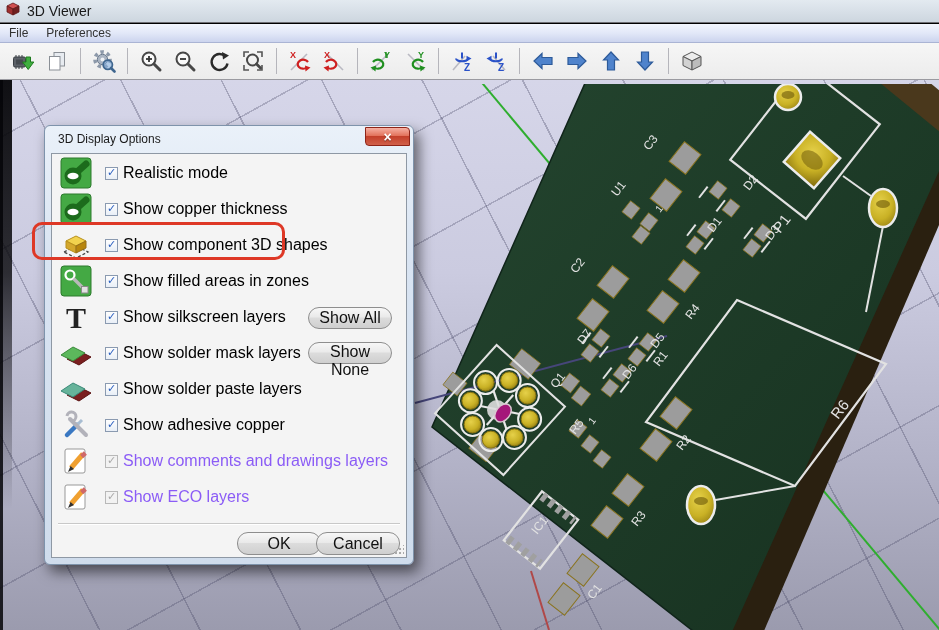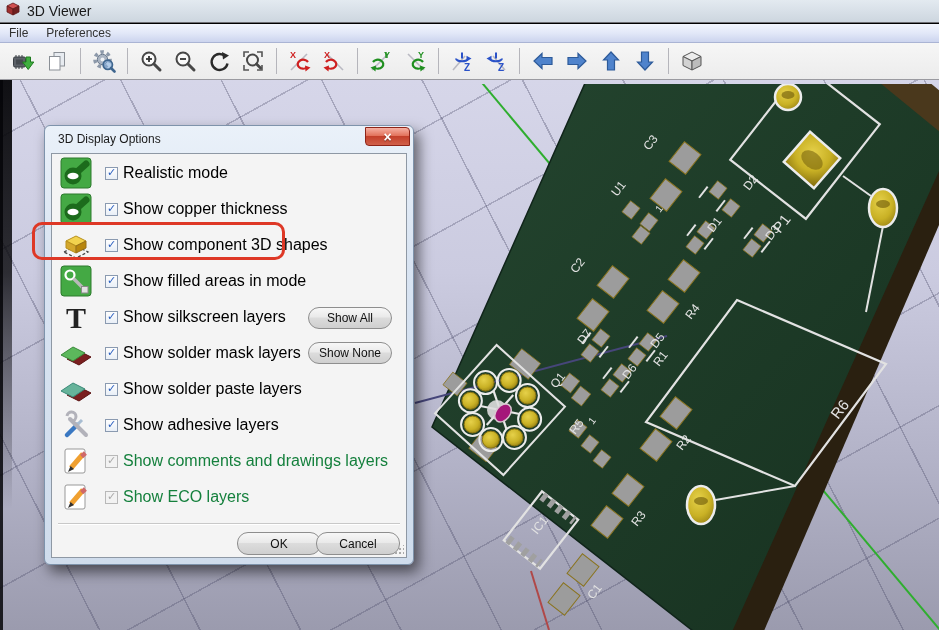--- a/index.html
+++ b/index.html
@@ -47,24 +47,24 @@
   .dlg-close span { color:#fff; font-weight:bold; font-size:14px; line-height:1; text-shadow:0 1px 1px rgba(0,0,0,.4); }
   .dlg-inner { position:absolute; left:6px; right:6px; top:27px; bottom:6px; background:#f4f4f4; border:1px solid #8e98a4; }
   #dlg-rows { position:absolute; left:0; top:1px; right:0; }
   .opt-row { height:36px; display:flex; align-items:center; padding-left:8px; }
   .row-ic { width:32px; height:32px; display:block; flex:0 0 32px; }
   .row-ic svg { display:block; }
   .cb { width:13px; height:13px; border:1px solid #8a9ab0; background:linear-gradient(180deg,#fefefe,#e9eff7);
     margin-left:13px; display:flex; align-items:center; justify-content:center; flex:0 0 13px; }
   .cb span { font-family:"DejaVu Sans",sans-serif; font-size:11px; line-height:1; color:#2a5fbf; font-weight:bold; margin-top:-1px; }
   .opt-label { font-size:16px; color:#000; margin-left:5px; }
-  .opt-row.disabled .opt-label { color:#15803d; }
+  .opt-row.disabled .opt-label { color:#8b5cf6; }
   .opt-row.disabled .cb { border-color:#b8b8b8; background:#f2f2f2; }
   .opt-row.disabled .cb span { color:#a8a8a8; }
-  .w7btn { position:absolute; height:23px; font-size:12px; color:#111; font-family:"Liberation Sans",sans-serif;
+  .w7btn { position:absolute; height:23px; font-size:16px; color:#111; font-family:"Liberation Sans",sans-serif;
     background:linear-gradient(180deg,#f7f7f7 0%,#eaeaea 45%,#dcdcdc 50%,#cfcfcf 100%);
     border:1px solid #8e8e8e; border-radius:11px; }
   #btn-showall { right:14px; top:153px; width:84px; height:22px; }
   #btn-shownone { right:14px; top:188px; width:84px; height:22px; }
   .dlg-sep { position:absolute; left:6px; right:6px; top:369px; height:1px; background:#c8c8c8; box-shadow:0 1px 0 #fff; }
   #btn-ok { left:185px; top:378px; width:84px; }
   #btn-cancel { left:264px; top:378px; width:84px; }
   .grip { position:absolute; right:2px; bottom:2px; width:10px; height:10px;
     background:radial-gradient(circle at 2px 8px,#aaa 1px,transparent 1.4px),
                radial-gradient(circle at 6px 8px,#aaa 1px,transparent 1.4px),
@@ -472,21 +472,21 @@
                 <svg viewBox="0 0 32 32" width="32" height="32">
                   <rect x="1" y="1" width="30" height="30" rx="3" fill="#44a944" stroke="#2c7a2c"></rect>
                   <circle cx="10" cy="10" r="4.5" fill="none" stroke="#fff" stroke-width="2.2"></circle>
                   <line x1="13.5" y1="13.5" x2="24" y2="24" stroke="#b8b8b8" stroke-width="3.4"></line>
                   <rect x="21.5" y="21.5" width="6.5" height="6.5" fill="#e2e2e2" stroke="#8a8a8a"></rect>
                 </svg>
               </span>
               <span class="cb">
                 <span>✓</span>
               </span>
-              <span class="opt-label">Show filled areas in mode</span>
+              <span class="opt-label">Show filled areas in zones</span>
             </div>
             <div class="opt-row">
               <span class="row-ic">
                 <svg viewBox="0 0 32 32" width="32" height="32">
                   <text x="16" y="27" font-family="Liberation Serif,serif" font-size="30" font-weight="bold" fill="#222" text-anchor="middle">T</text>
                 </svg>
               </span>
               <span class="cb">
                 <span>✓</span>
               </span>
@@ -521,21 +521,21 @@
                 <svg viewBox="0 0 32 32" width="32" height="32">
                   <line x1="7" y1="26" x2="17" y2="16" stroke="#3a78c2" stroke-width="4.5" stroke-linecap="round"></line>
                   <line x1="17" y1="16" x2="22" y2="11" stroke="#a8bdd2" stroke-width="3"></line>
                   <line x1="10" y1="10" x2="26" y2="26" stroke="#b2b2ba" stroke-width="4" stroke-linecap="round"></line>
                   <path d="M12,12 A4.5,4.5 0 1 0 7,7" fill="none" stroke="#b2b2ba" stroke-width="3"></path>
                 </svg>
               </span>
               <span class="cb">
                 <span>✓</span>
               </span>
-              <span class="opt-label">Show adhesive layers</span>
+              <span class="opt-label">Show adhesive copper</span>
             </div>
             <div class="opt-row disabled">
               <span class="row-ic">
                 <svg viewBox="0 0 32 32" width="32" height="32">
                   <rect x="5" y="4" width="20" height="24" rx="2" fill="#fff" stroke="#999"></rect>
                   <line x1="11" y1="23" x2="23" y2="9" stroke="#f0a030" stroke-width="5"></line>
                   <polygon points="8,27 10.5,21 14,24" fill="#333"></polygon>
                   <line x1="22" y1="8" x2="25" y2="11.5" stroke="#d06868" stroke-width="5"></line>
                 </svg>
               </span>

